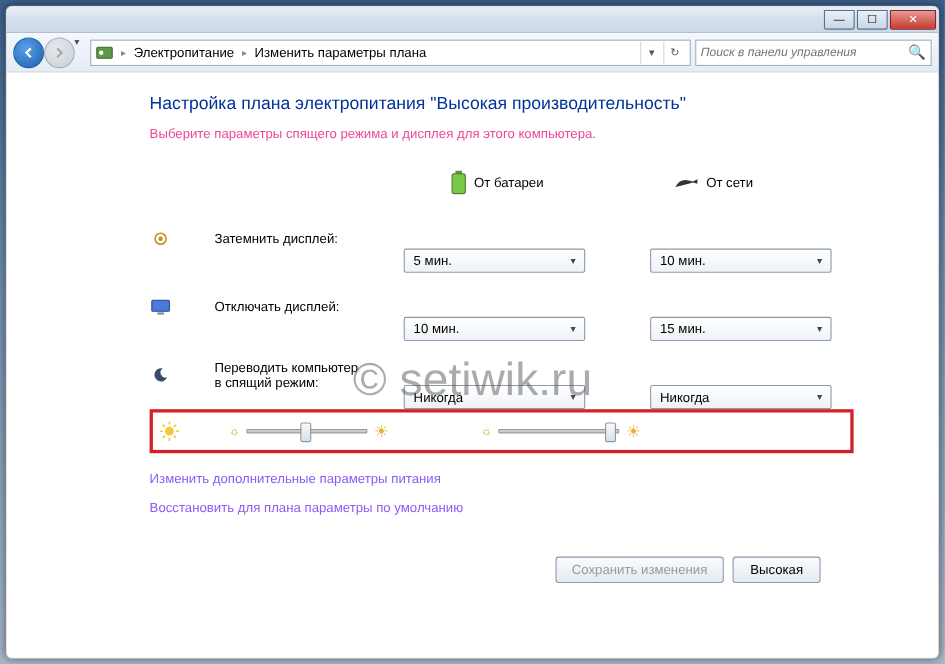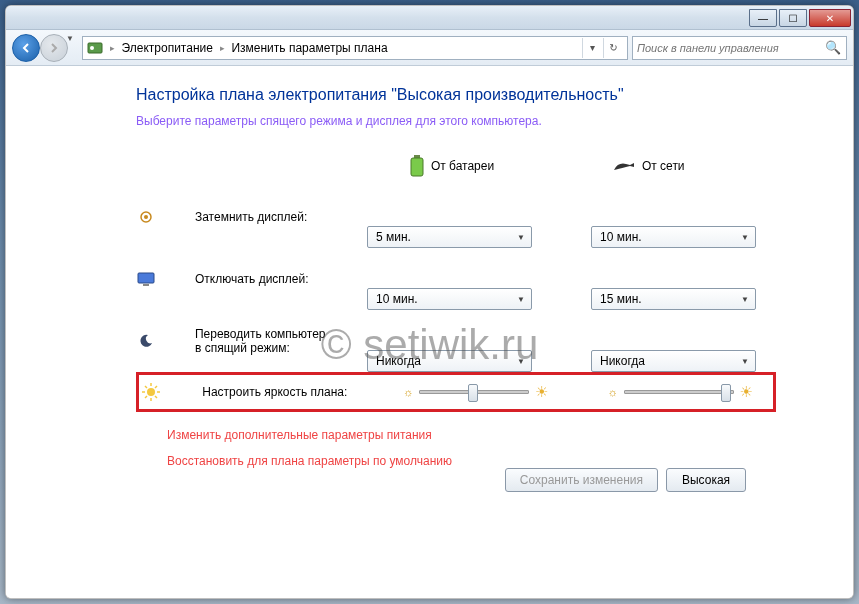--- a/index.html
+++ b/index.html
@@ -94,21 +94,21 @@
 .searchbox .search-icon { font-size: 13px; color: #3a6fa8; }
 .content {
   flex: 1;
   background: #fff;
   padding: 20px 10px 10px 10px;
   overflow: auto;
   position: relative;
 }
 .inner { margin-left: 120px; width: 640px; }
 .heading { font-size: 16px; color: #003399; margin-bottom: 10px; font-weight: normal; }
-.subtext { font-size: 12px; color: #8b5cf6; margin-bottom: 18px; }
+.subtext { font-size: 12px; color: #ec4899; margin-bottom: 18px; }
 .row { display: flex; align-items: center; min-height: 40px; gap: 39px; }
 .row .icon-cell { width: 30px; display: flex; justify-content: center; }
 .row .label-cell { width: 200px; }
 .row .ctrl-cell { width: 190px; padding-right: 20px; }
 .header-row .ctrl-cell { text-align: left; display:flex; align-items:center; gap:6px; }
 .dropdown {
   width: 165px; height: 22px;
   background: linear-gradient(to bottom, #fff, #eef2f6);
   border: 1px solid #8a9aaa;
   border-radius: 2px;
@@ -121,23 +121,23 @@
 .slider { width: 110px; height: 4px; background: #ccc; border:1px solid #999; position: relative; display:inline-block; vertical-align:middle; border-radius:1px; }
 .slider .thumb {
   position: absolute; top: -7px;
   width: 10px; height: 18px;
   background: linear-gradient(to bottom, #f8fafc, #d8e0e8);
   border: 1px solid #8898a8;
   border-radius: 2px;
 }
 .sun-sm { color: #d4a020; font-size: 11px; }
 .sun-lg { color: #e8b030; font-size: 15px; }
-.link { color: #ef4444; font-size: 12px; margin-top: 16px; display: block; cursor: pointer; margin-left: 31px; }
+.link { color: #8b5cf6; font-size: 12px; margin-top: 16px; display: block; cursor: pointer; }
 .link + .link { margin-top: 12px; }
-.btn-row { display: flex; justify-content: flex-end; gap: 8px; margin-right: 30px; }
+.btn-row { display: flex; justify-content: flex-end; gap: 8px; margin-top: 38px; margin-right: 30px; }
 .btn {
   min-width: 80px; height: 24px;
   background: linear-gradient(to bottom, #fafcfe, #e4eaf0);
   border: 1px solid #8a98a8;
   border-radius: 3px;
   padding: 0 14px;
   font-size: 12px;
   display: flex; align-items: center; justify-content: center;
 }
 .btn.disabled { color: #999; }
@@ -315,21 +315,20 @@
                   <line x1="0" y1="9" x2="3" y2="9"></line>
                   <line x1="15" y1="9" x2="18" y2="9"></line>
                   <line x1="3" y1="3" x2="5" y2="5"></line>
                   <line x1="13" y1="13" x2="15" y2="15"></line>
                   <line x1="13" y1="5" x2="15" y2="3"></line>
                   <line x1="3" y1="15" x2="5" y2="13"></line>
                 </g>
               </svg>
             </span>
           </div>
-        <div class="label-cell"><span>Настроить яркость плана:</span></div>
         <div class="ctrl-cell" style="display:flex;align-items:center;gap:6px;">
           <span class="sun-sm">☼</span>
           <div class="slider">
             <div class="thumb" style="left:48px;"></div>
           </div>
           <span class="sun-lg">☀</span>
         </div>
         <div class="ctrl-cell" style="display:flex;align-items:center;gap:6px;">
           <span class="sun-sm">☼</span>
           <div class="slider">

